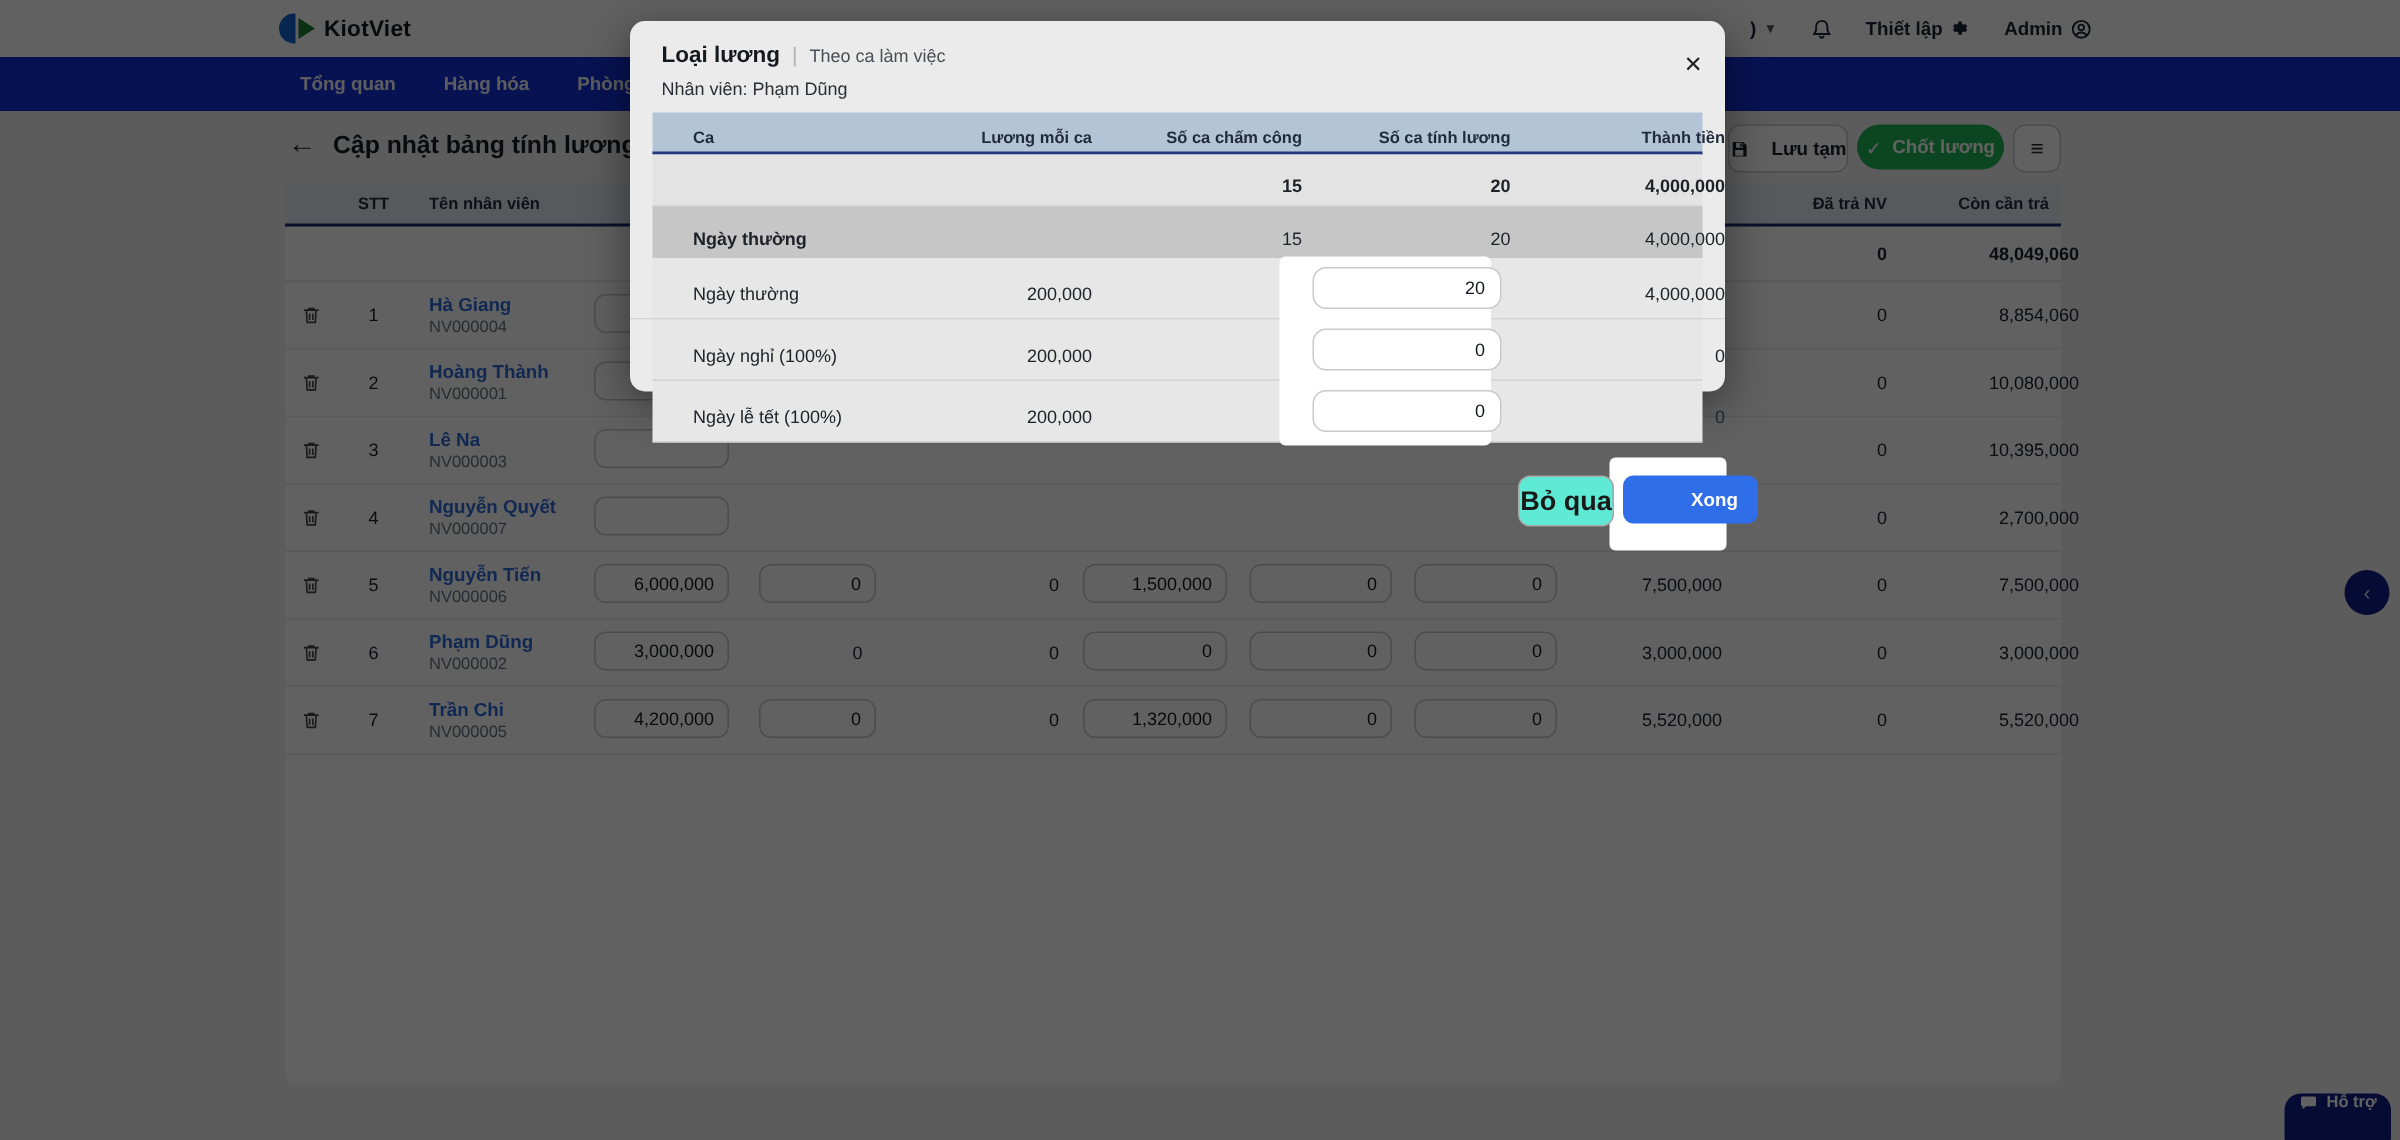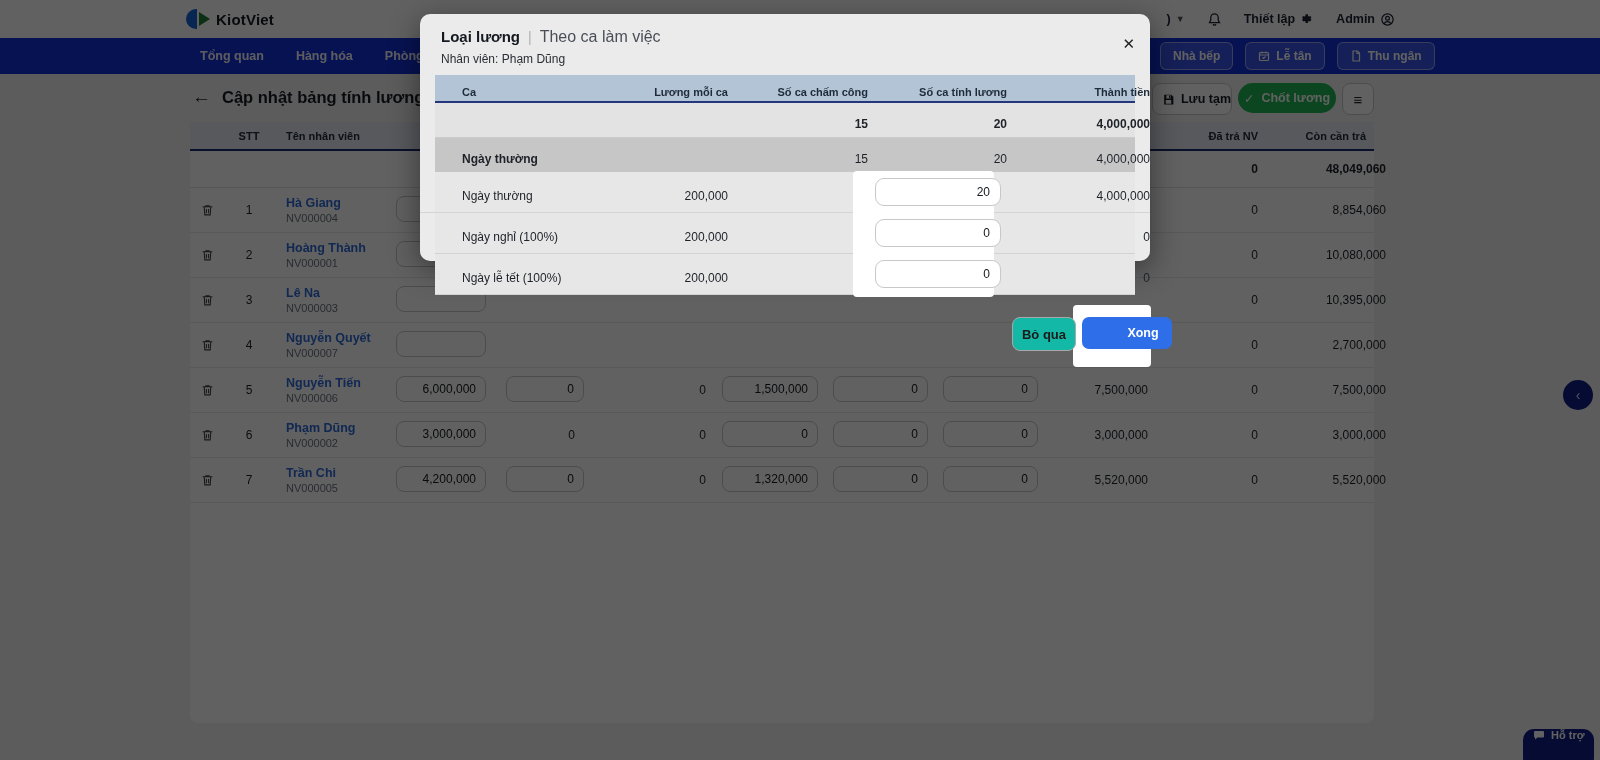--- a/index.html
+++ b/index.html
@@ -24,21 +24,21 @@
   .nav-tabs{position:absolute;left:200px;top:0;height:36px;display:flex;gap:32px;align-items:center;}
   .nav-tab{color:rgba(255,255,255,.95);font-size:12.5px;font-weight:bold;}
   .nav-right{position:absolute;left:1160px;top:0;height:36px;display:flex;gap:12px;align-items:center;}
   .nav-btn{height:26px;padding:0 12px;display:flex;align-items:center;gap:6px;background:#3b55e6;
            border:1px solid rgba(255,255,255,.45);border-radius:6px;color:#fff;font-size:12px;font-weight:bold;}
   
   .title-row{position:absolute;left:190px;top:82px;width:1184px;height:34px;}
   .back{position:absolute;left:2px;top:4px;font-size:19px;color:#20242c;}
   .page-title{position:absolute;left:32px;top:6px;font-size:16.5px;font-weight:bold;color:#171b22;}
   .btn-save{position:absolute;left:962px;top:1px;width:78px;height:30px;background:#fff;border:1px solid #c9c9c9;
-            border-radius:8px;display:flex;align-items:center;justify-content:flex-end;gap:6px;font-size:12.5px;font-weight:bold;color:#1a1e26;}
+            border-radius:8px;display:flex;align-items:center;justify-content:space-between;gap:6px;font-size:12.5px;font-weight:bold;color:#1a1e26;}
   .btn-final{position:absolute;left:1048px;top:1px;width:98px;height:30px;background:#1fb854;border:none;
              border-radius:16px;display:flex;align-items:center;justify-content:center;gap:7px;font-size:12.5px;font-weight:bold;color:#fff;}
   .btn-menu{position:absolute;left:1152px;top:1px;width:30px;height:30px;background:#fff;border:1px solid #c9c9c9;
             border-radius:8px;display:flex;align-items:center;justify-content:center;font-size:15px;color:#222;}
   
   .card{position:absolute;left:190px;top:122px;width:1184px;height:601px;background:#fff;border-radius:0 0 8px 8px;}
   .thead{position:relative;height:27px;background:#e4eaf4;border-bottom:2px solid #1a2b6d;}
   .tsummary{position:relative;height:36px;border-bottom:1px solid #e3e3e3;}
   .trow{position:relative;height:44px;border-bottom:1px solid #e9e9e9;}
   .cell{position:absolute;top:0;height:100%;display:flex;align-items:center;font-size:12px;color:#1d2128;text-align:right;}
@@ -70,41 +70,41 @@
        color:#cfd6ff;display:flex;align-items:center;justify-content:center;font-size:14px;}
   .support{position:absolute;left:1523px;top:729px;height:40px;padding:0 10px;border-radius:11px;background:#121f86;
            color:#fff;font-size:11px;font-weight:bold;display:flex;align-items:flex-start;gap:6px;}
   
   .dim{position:absolute;inset:0;background:rgba(0,0,0,.62);z-index:5;}
   .modal{position:absolute;left:420px;top:14px;width:730px;height:247px;background:#ebebeb;border-radius:10px;
          box-shadow:0 8px 30px rgba(0,0,0,.45);z-index:10;}
   .m-title-line{position:absolute;left:21px;top:14px;display:flex;align-items:baseline;gap:8px;}
   .m-title{font-size:15px;font-weight:bold;color:#14181f;}
   .m-sep{color:#b0b0b0;font-size:14px;}
-  .m-subtitle{font-size:16px;color:#4a4f57;}
+  .m-subtitle{font-size:12px;color:#4a4f57;}
   .m-emp{position:absolute;left:21px;top:38px;font-size:12px;color:#2a2e35;}
   .m-close{position:absolute;right:15px;top:22px;font-size:15px;font-weight:bold;color:#222;line-height:1;}
   .m-table{position:absolute;left:15px;top:61px;width:700px;}
   .m-thead{position:relative;height:26px;background:#b3c4d6;border-bottom:2px solid #24377c;}
   .m-summary{position:relative;height:34px;background:#e3e3e3;border-bottom:1px solid #cccccc;}
   .m-group{position:relative;height:34px;background:#c6c6c6;}
   .m-row{position:relative;height:40px;background:#e7e7e7;border-bottom:1px solid #d2d2d2;}
   .m-cell{position:absolute;top:4px;height:100%;display:flex;align-items:center;font-size:12px;color:#1d2128;margin-left:21px;}
   .mc-label{left:6px;width:220px;}
   .mc-rate{left:152px;width:120px;justify-content:flex-end;}
   .mc-checked{left:292px;width:120px;justify-content:flex-end;}
   .mc-counted{left:425px;width:126px;justify-content:flex-end;}
   .mc-amount{left:564px;width:130px;justify-content:flex-end;}
   .m-h{font-size:11px;font-weight:bold;color:#1f2b3a;}
   .spot-col{position:absolute;left:433px;top:157px;width:141px;height:126px;background:#fff;border-radius:4px;z-index:1;}
   .m-input{position:absolute;left:440px;top:6px;width:126px;height:28px;border:1px solid #c8c8c8;border-radius:9px;
            background:#fff;font-family:inherit;font-size:12px;color:#15181d;text-align:right;padding:0 10px;box-sizing:border-box;z-index:2;}
   .m-footer{position:absolute;left:0;bottom:0;width:100%;height:48px;border-top:1px solid #d4d4d4;border-radius:0 0 10px 10px;}
-  .btn-skip{position:absolute;left:592px;top:303px;width:62px;height:32px;background:#14b8a6;border:1px solid #a8a8a8;
-            border-radius:8px;font-size:13px;font-weight:bold;color:#1a1a1a;display:flex;align-items:center;justify-content:center;z-index:2;}
+  .btn-skip{position:absolute;left:592px;top:303px;width:62px;height:32px;background:#5eead4;border:1px solid #a8a8a8;
+            border-radius:8px;font-size:18px;font-weight:bold;color:#1a1a1a;display:flex;align-items:center;justify-content:center;z-index:2;}
   .spot-done{position:absolute;left:653px;top:291px;width:78px;height:62px;background:#fff;border-radius:4px;z-index:1;}
   .btn-done{position:absolute;left:662px;top:303px;width:58px;height:32px;background:#2e6ee9;border:none;border-radius:7px;
             font-size:12.5px;font-weight:bold;color:#fff;display:flex;align-items:center;justify-content:center;z-index:2;padding-left:32px;}
 </style>
 </head>
 <body>
 
 <div class="stage">
 
   <div class="base">
@@ -143,40 +143,20 @@
             </svg>
         </span>
       </div>
     </div>
 
     <div class="navbar">
       <div class="nav-tabs">
         <span class="nav-tab">Tổng quan</span>
         <span class="nav-tab">Hàng hóa</span>
         <span class="nav-tab">Phòng/Bàn</span>
-      </div>
-      <div class="nav-right">
-        <span class="nav-btn">
-          <span>Nhà bếp</span>
-        </span>
-        <span class="nav-btn">
-          <svg class="icon-svg" width="12" height="12" viewBox="0 0 24 24" fill="none" stroke="#fff" stroke-width="2.4">
-              <rect x="3" y="5" width="18" height="16" rx="2"></rect>
-              <path d="M8 3v4M16 3v4M3 10h18"></path>
-              <path d="m9 15 2 2 4-4" stroke-width="2.2"></path>
-            </svg>
-          <span>Lễ tân</span>
-        </span>
-        <span class="nav-btn">
-          <svg class="icon-svg" width="12" height="12" viewBox="0 0 24 24" fill="none" stroke="#fff" stroke-width="2.4">
-              <path d="M6 2h9l4 4v16H6z"></path>
-              <path d="M14 2v5h5"></path>
-            </svg>
-          <span>Thu ngân</span>
-        </span>
       </div>
     </div>
 
     <div class="title-row">
       <span class="back">←</span>
       <span class="page-title">Cập nhật bảng tính lương</span>
       <span class="btn-save">
         <svg class="icon-svg" width="13" height="13" viewBox="0 0 24 24" fill="#1a1e26">
             <path d="M4 3h13l4 4v14H4zM8 4v6h8V4zm5 1h2v4h-2zM7 13h10v7H7z" fill-rule="evenodd"></path>
           </svg>

